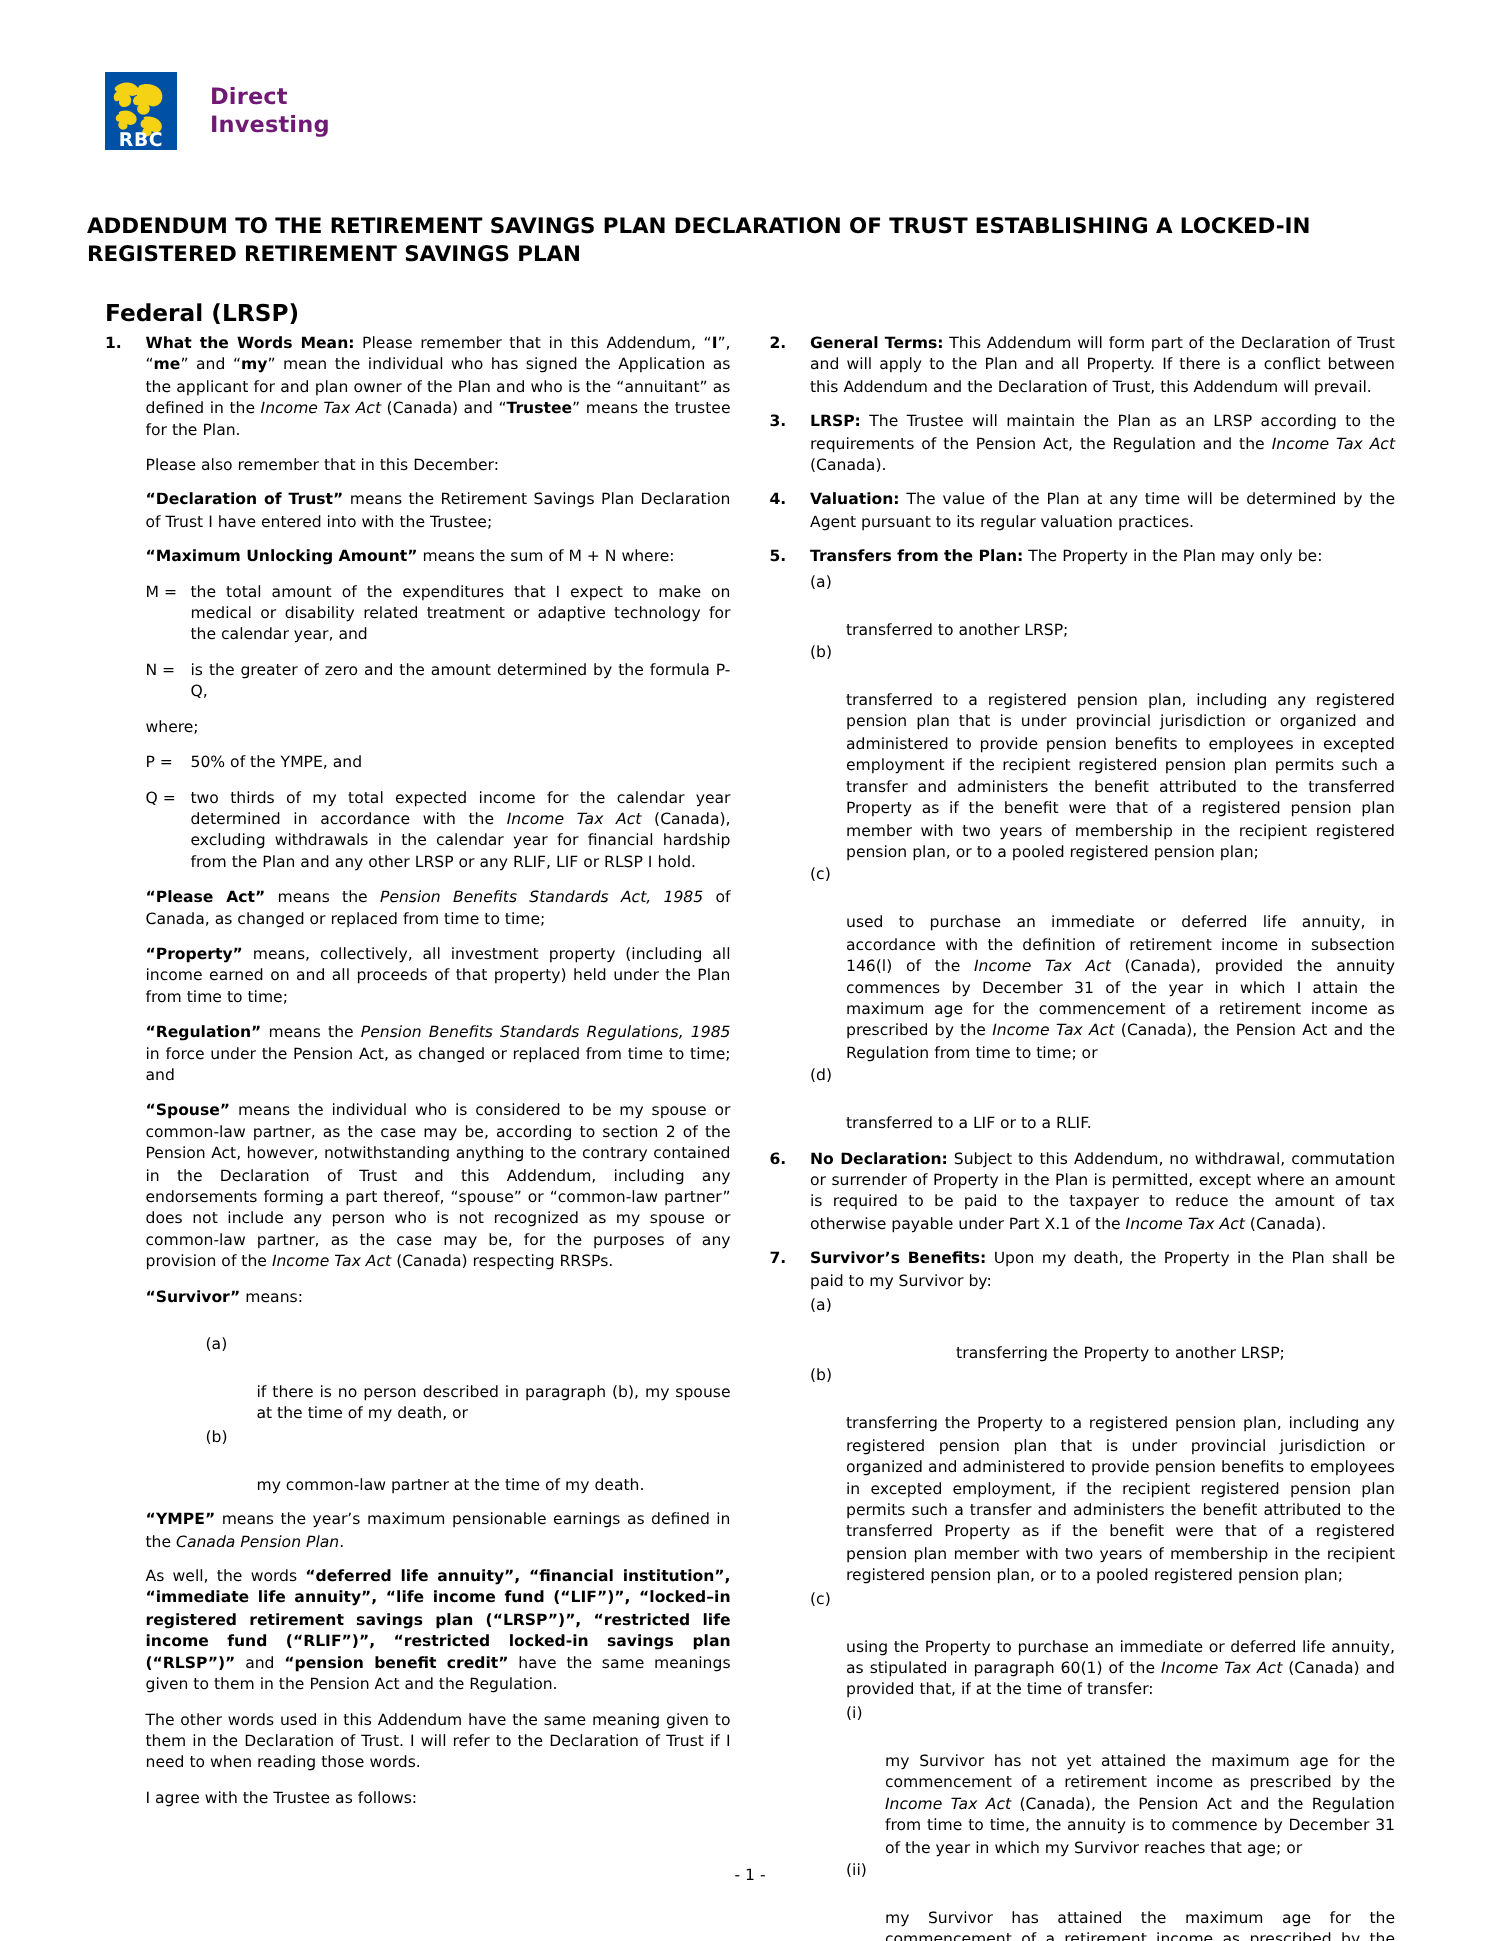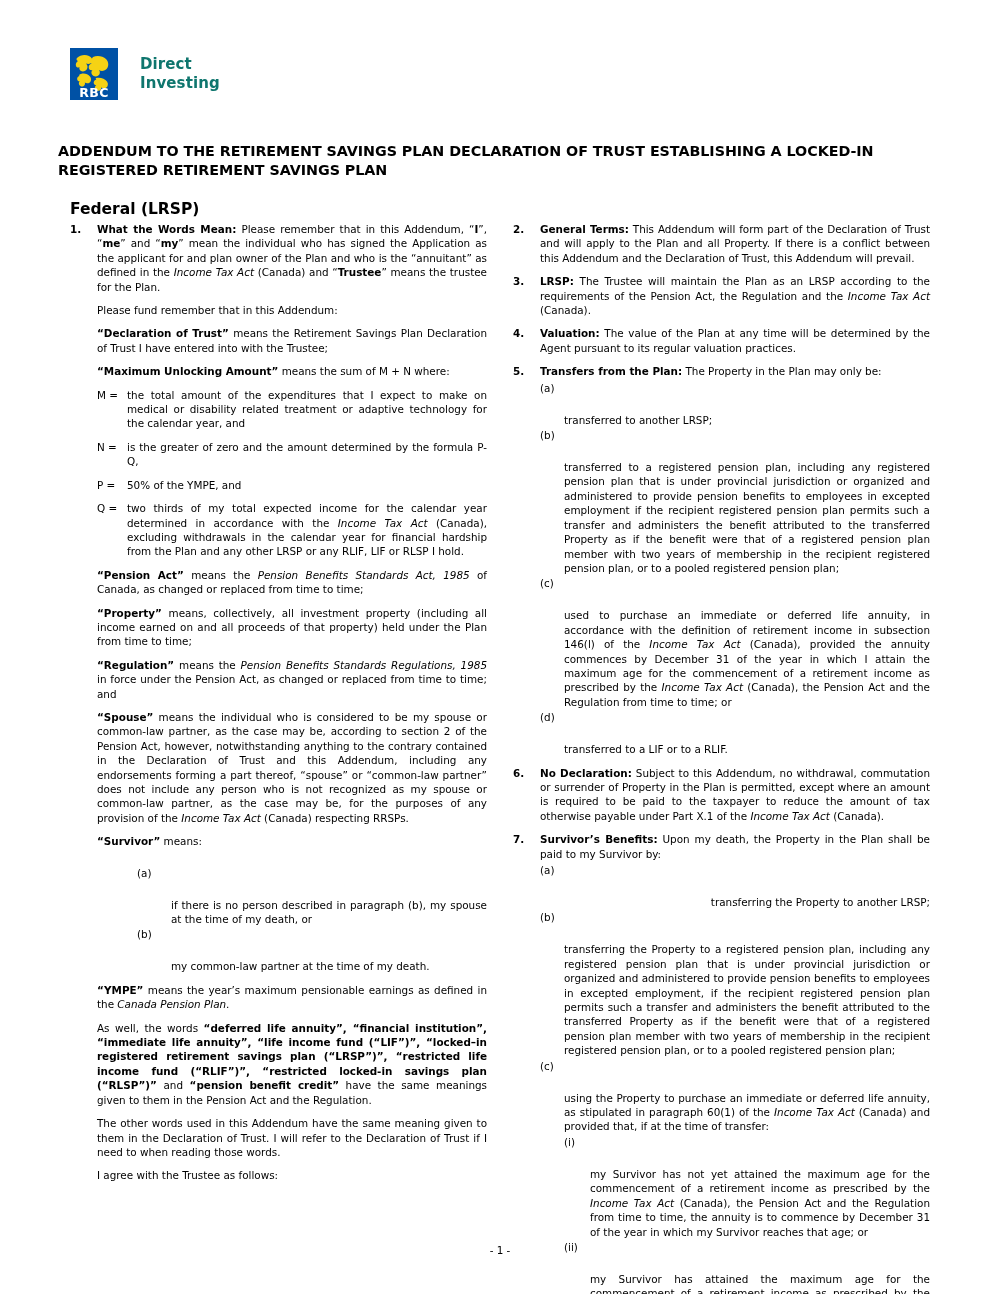--- a/index.html
+++ b/index.html
@@ -37,21 +37,21 @@
     height: 52px;
     position: relative;
     display: block;
     border-radius: 24px;
   }
   .brand-text {
     font-family: "DejaVu Sans", sans-serif;
     font-size: 15px;
     font-weight: bold;
     line-height: 1.28;
-    color: #0f766e;
+    color: #701a75;
     letter-spacing: 0.1px;
   }
   .brand-text div { white-space: nowrap; }
 
   
   .doc-title {
     position: absolute;
     left: 58px;
     top: 142px;
     width: 862px;
@@ -202,53 +202,54 @@
 
       <div class="clause">
         <div class="clause-num">1.</div>
         <div class="clause-body">
           <b>What the Words Mean:</b><span> Please remember that in this Addendum, “</span><b>I</b><span>”, “</span><b>me</b><span>” and “</span><b>my</b><span>” mean the individual who has signed the Application as the applicant for and plan owner of the Plan and who is the “annuitant” as defined in the </span><i>Income Tax Act</i><span> (Canada) and “</span><b>Trustee</b><span>” means the trustee for the Plan.</span>
         </div>
       </div>
 
       <div class="indent-block">
 
-        <div class="para">Please fund remember that in this Addendum:</div>
+        <div class="para">Please also remember that in this December:</div>
 
         <div class="para">
           <b>“Declaration of Trust”</b><span> means the Retirement Savings Plan Declaration of Trust I have entered into with the Trustee;</span>
         </div>
 
         <div class="para">
           <b>“Maximum Unlocking Amount”</b><span> means the sum of M + N where:</span>
         </div>
 
         <div class="vardef">
           <div class="vardef-key">M =</div>
           <div class="vardef-val">the total amount of the expenditures that I expect to make on medical or disability related treatment or adaptive technology for the calendar year, and</div>
         </div>
 
         <div class="vardef">
           <div class="vardef-key">N =</div>
           <div class="vardef-val">is the greater of zero and the amount determined by the formula P-Q,</div>
         </div>
 
+        <div class="para">where;</div>
 
         <div class="vardef">
           <div class="vardef-key">P =</div>
           <div class="vardef-val noj">50% of the YMPE, and</div>
         </div>
 
         <div class="vardef">
           <div class="vardef-key">Q =</div>
           <div class="vardef-val">two thirds of my total expected income for the calendar year determined in accordance with the <i>Income Tax Act</i> (Canada), excluding withdrawals in the calendar year for financial hardship from the Plan and any other LRSP or any RLIF, LIF or RLSP I hold.</div>
         </div>
 
         <div class="para">
-          <b>“Pension Act”</b><span> means the </span><i>Pension Benefits Standards Act, 1985</i><span> of Canada, as changed or replaced from time to time;</span>
+          <b>“Please Act”</b><span> means the </span><i>Pension Benefits Standards Act, 1985</i><span> of Canada, as changed or replaced from time to time;</span>
         </div>
 
         <div class="para">
           <b>“Property”</b><span> means, collectively, all investment property (including all income earned on and all proceeds of that property) held under the Plan from time to time;</span>
         </div>
 
         <div class="para">
           <b>“Regulation”</b><span> means the </span><i>Pension Benefits Standards Regulations, 1985</i><span> in force under the Pension Act, as changed or replaced from time to time; and</span>
         </div>
 
@@ -345,21 +346,21 @@
       <div class="clause" style="margin-bottom:2px;">
         <div class="clause-num">7.</div>
         <div class="clause-body">
           <b>Survivor’s Benefits:</b><span> Upon my death, the Property in the Plan shall be paid to my Survivor by:</span>
         </div>
       </div>
 
       <div class="indent-block">
         <div class="subitem">
           <div class="subitem-label">(a)</div>
-          <div class="subitem-text" style="text-align:right;">transferring the Property to another LRSP;</div>
+          <div class="subitem-text" style="text-align:center;">transferring the Property to another LRSP;</div>
         </div>
         <div class="subitem">
           <div class="subitem-label">(b)</div>
           <div class="subitem-text">transferring the Property to a registered pension plan, including any registered pension plan that is under provincial jurisdiction or organized and administered to provide pension benefits to employees in excepted employment, if the recipient registered pension plan permits such a transfer and administers the benefit attributed to the transferred Property as if the benefit were that of a registered pension plan member with two years of membership in the recipient registered pension plan, or to a pooled registered pension plan;</div>
         </div>
         <div class="subitem">
           <div class="subitem-label">(c)</div>
           <div class="subitem-text"><span>using the Property to purchase an immediate or deferred life annuity, as stipulated in paragraph 60(1) of the </span><i>Income Tax Act</i><span> (Canada) and provided that, if at the time of transfer:</span></div>
         </div>
 

